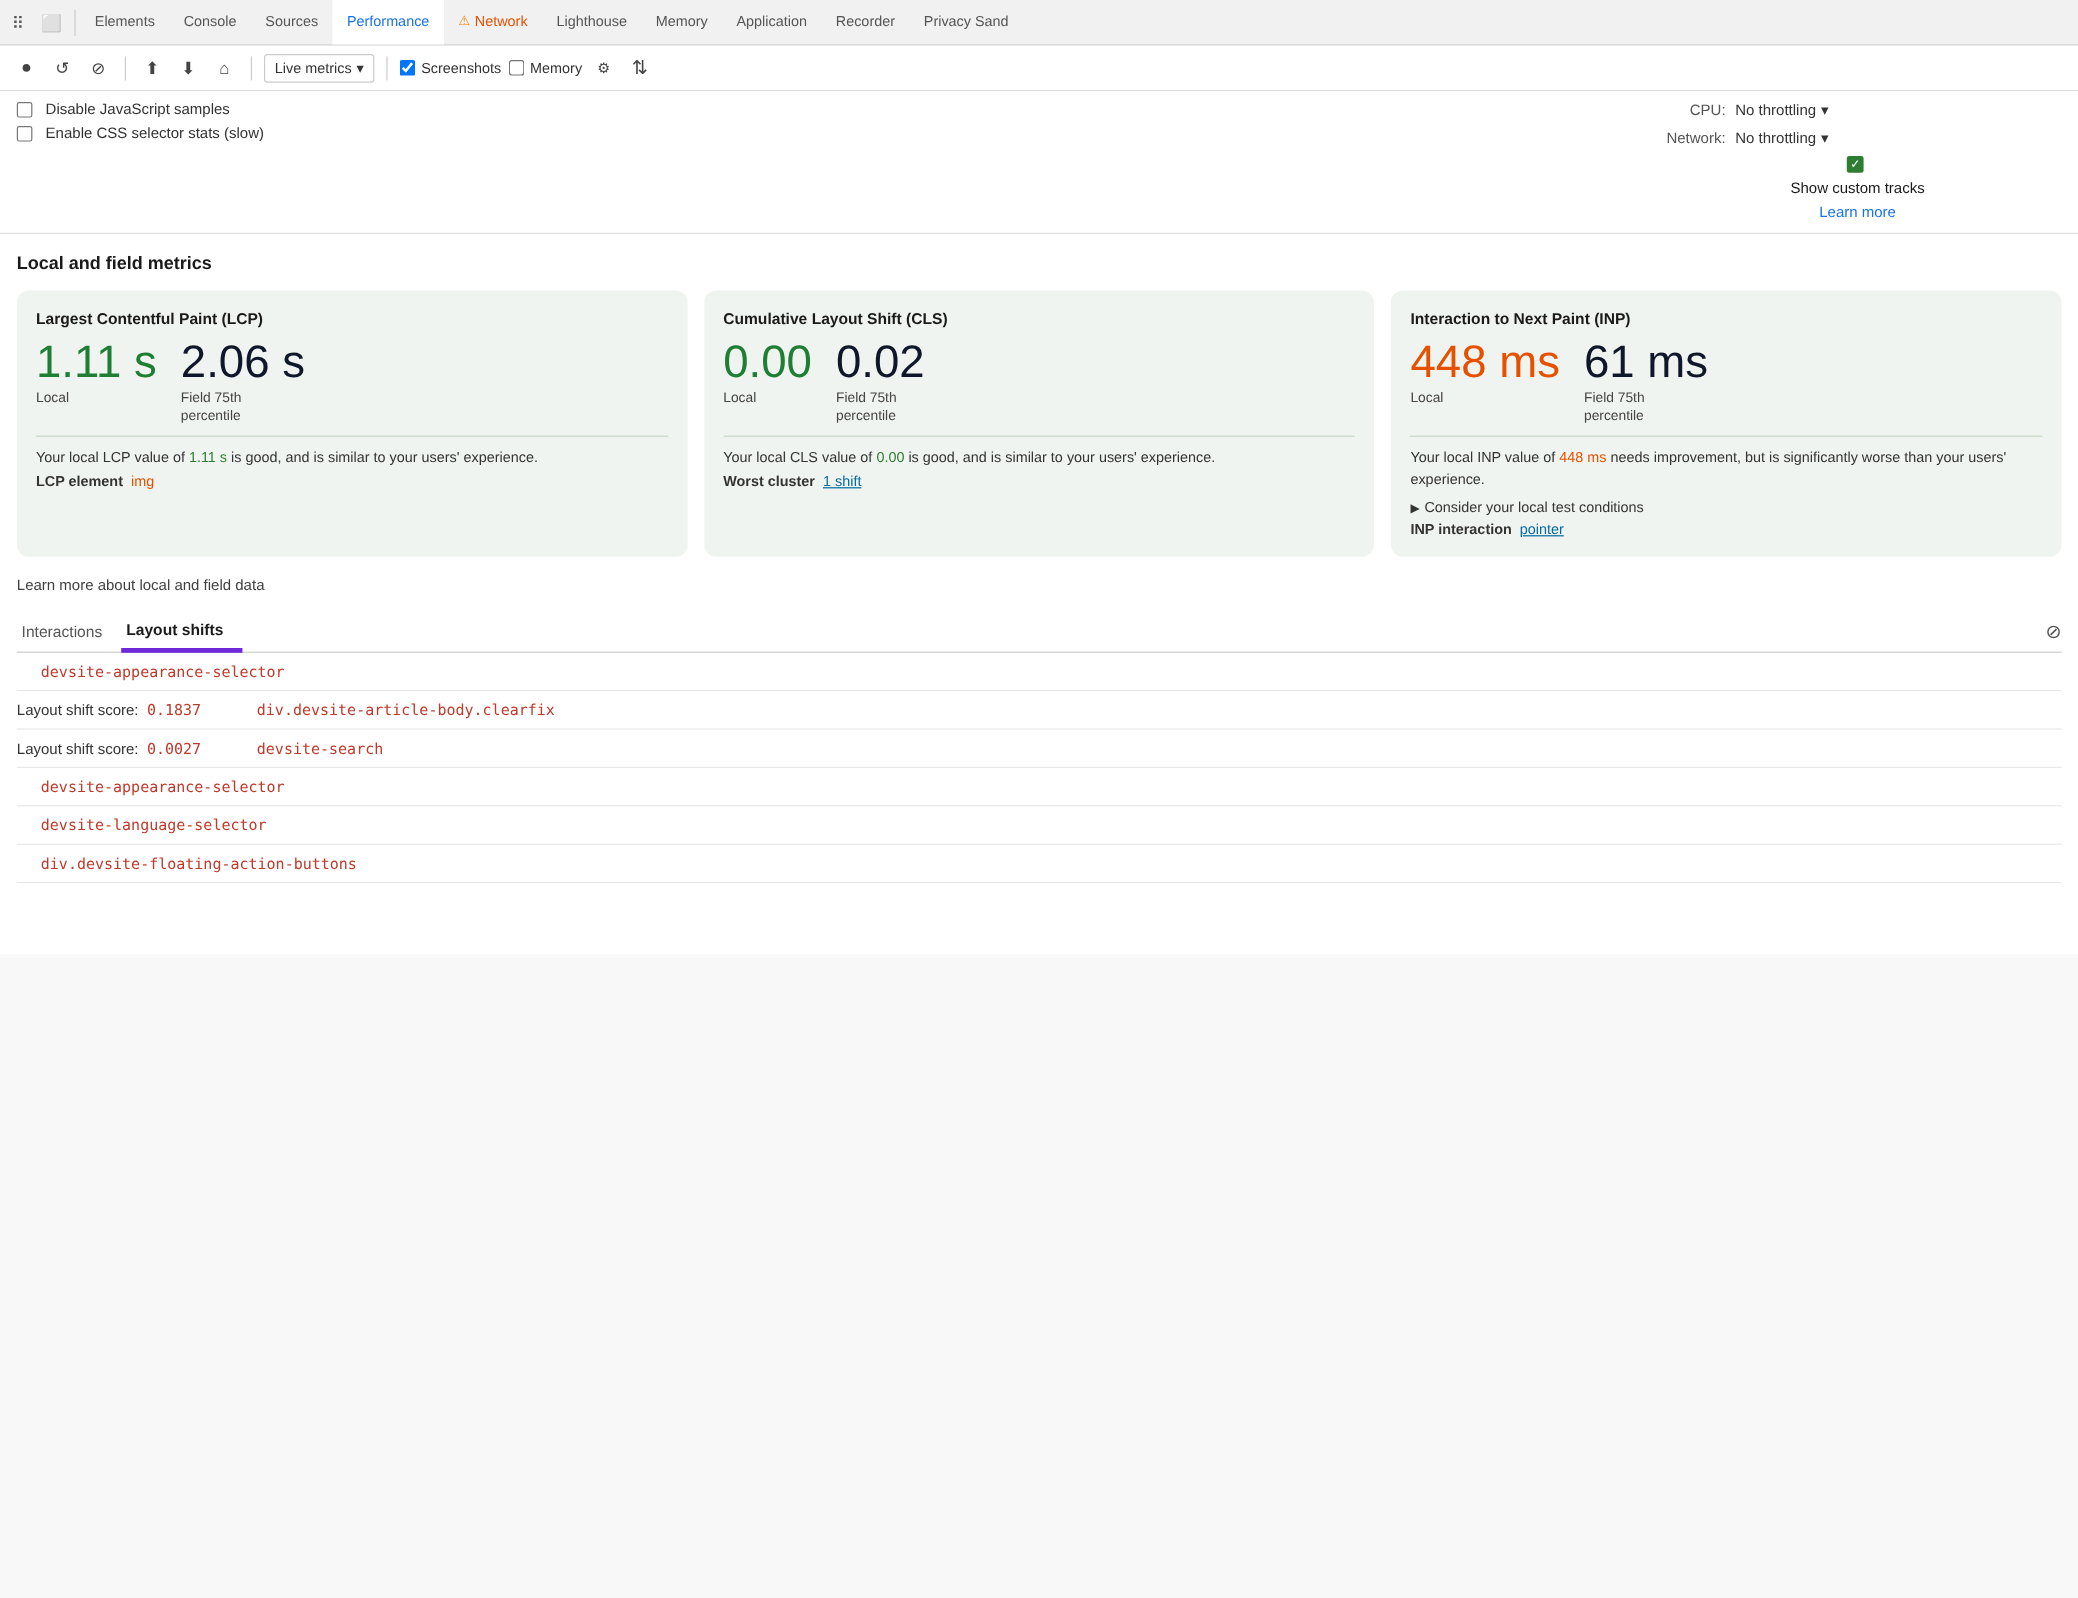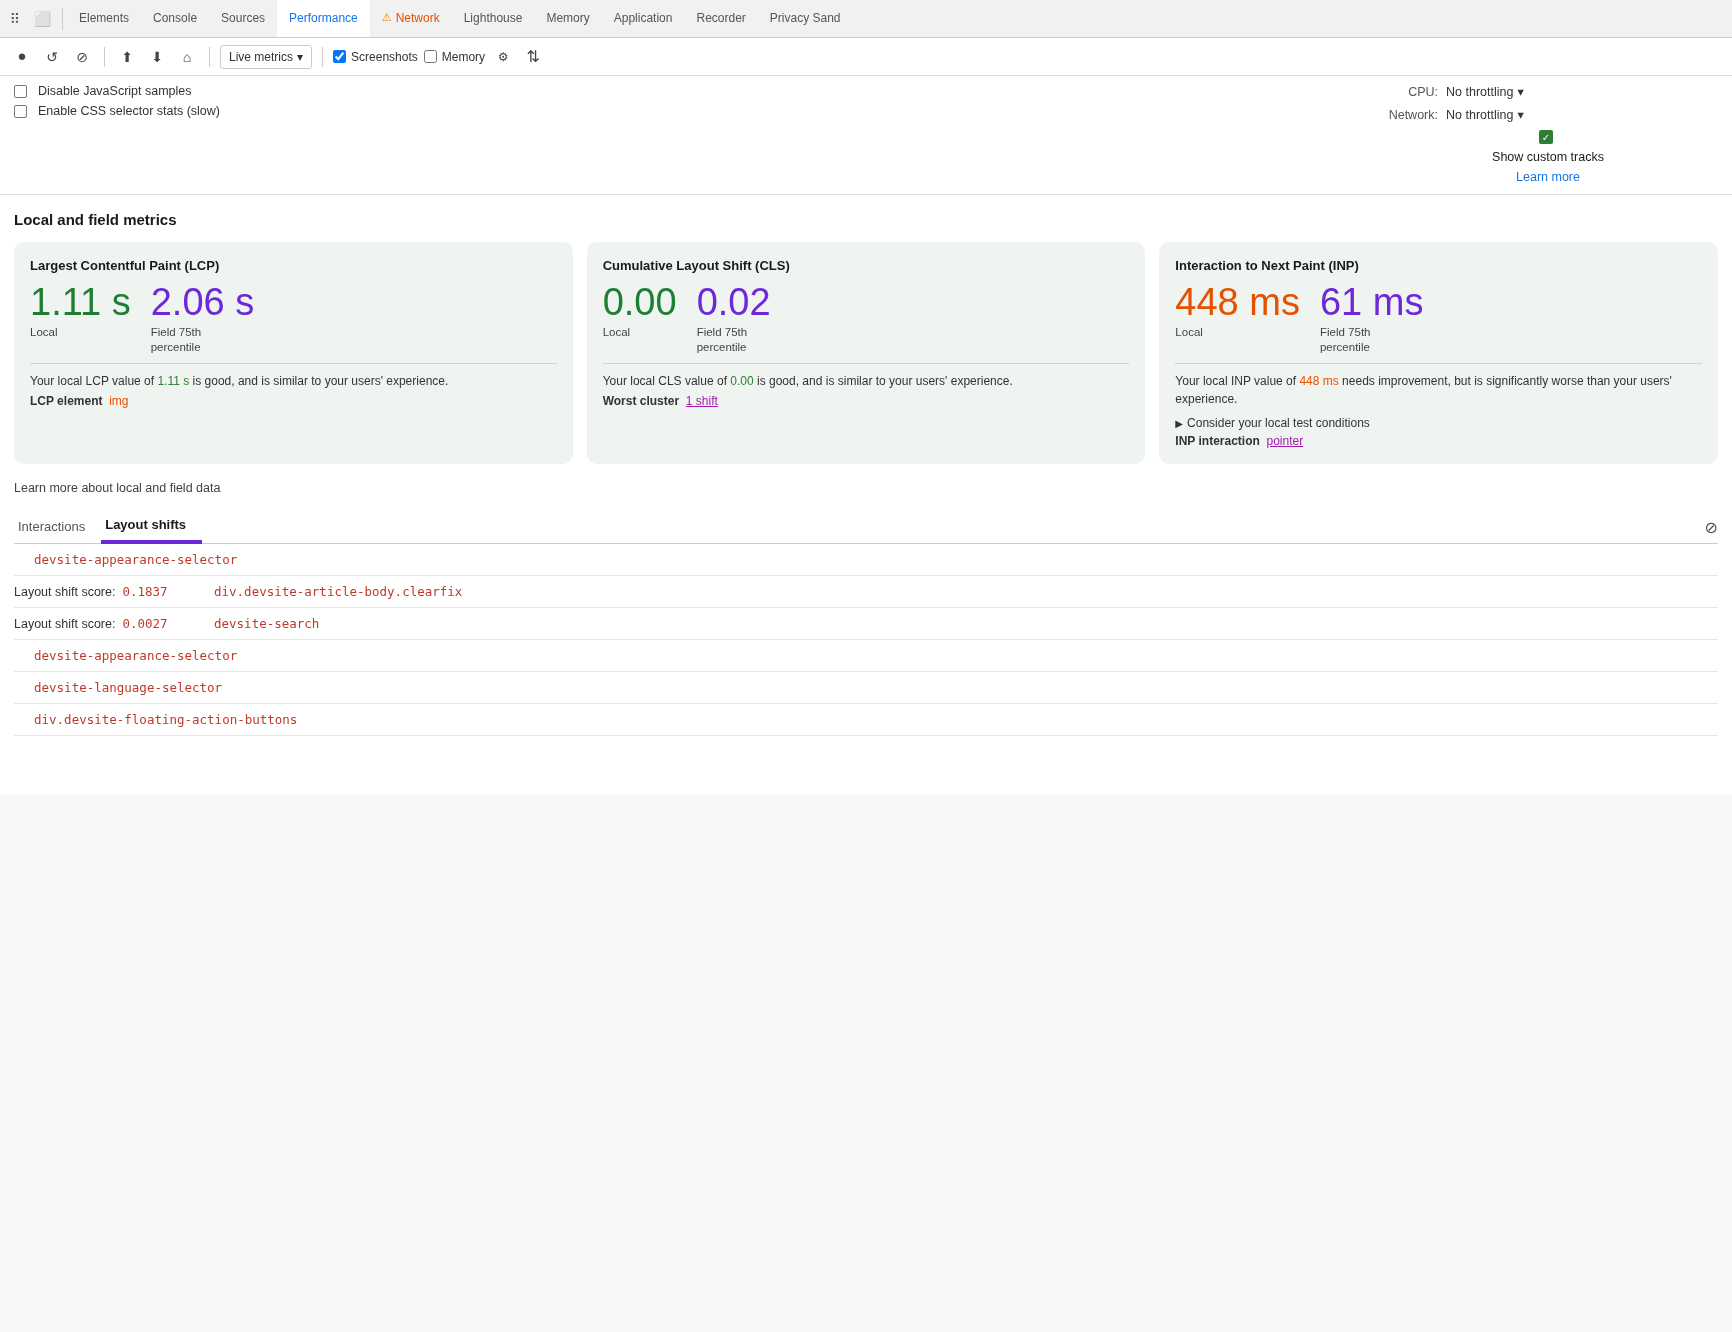--- a/index.html
+++ b/index.html
@@ -114,28 +114,28 @@
     }
     .metric-values {
       display: flex; gap: 20px; margin-bottom: 6px;
     }
     .metric-value-block { display: flex; flex-direction: column; }
     .metric-number {
       font-size: 38px; font-weight: 400; line-height: 1;
       margin-bottom: 4px;
     }
     .metric-number.green { color: #1e7e34; }
-    .metric-number.green2 { color: #6d28d9; }
+    .metric-number.green2 { color: #0f172a; }
     .metric-number.orange { color: #e65100; }
     .metric-sublabel { font-size: 11.5px; color: #444; line-height: 1.3; }
     .metric-divider { height: 1px; background: #c8d8c8; margin: 8px 0; }
     .metric-description { font-size: 12px; color: #333; line-height: 1.5; }
     .metric-highlight-green { color: #2e7d32; font-weight: 500; }
     .metric-highlight-orange { color: #e65100; font-weight: 500; }
-    .metric-highlight-link { color: #a21caf; cursor: pointer; }
+    .metric-highlight-link { color: #0369a1; cursor: pointer; }
     .metric-bold { font-weight: 600; }
     .metric-extra { font-size: 12px; color: #333; margin-top: 4px; }
     .metric-consider {
       display: flex; align-items: flex-start; gap: 4px;
       font-size: 12px; color: #333; margin-top: 8px;
     }
     .triangle { font-size: 10px; margin-top: 2px; }
 
     .learn-more-link {
       color: #404040; font-size: 12.5px; text-decoration: none;

